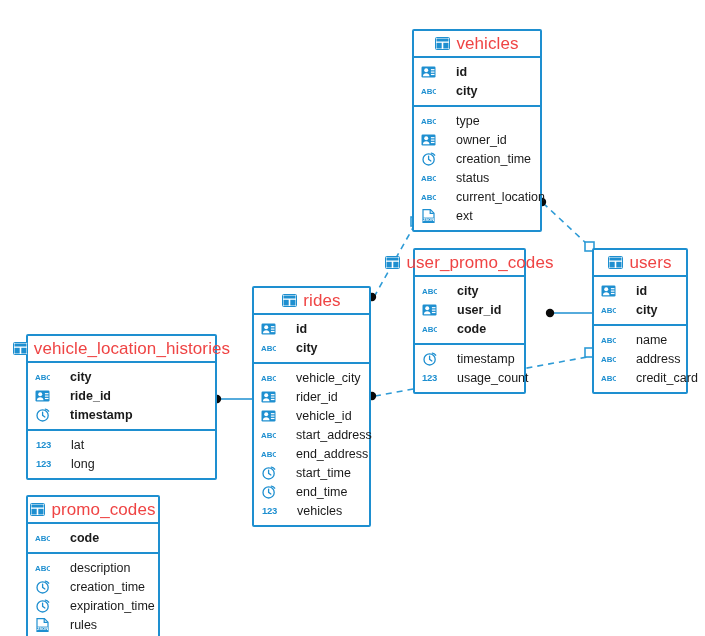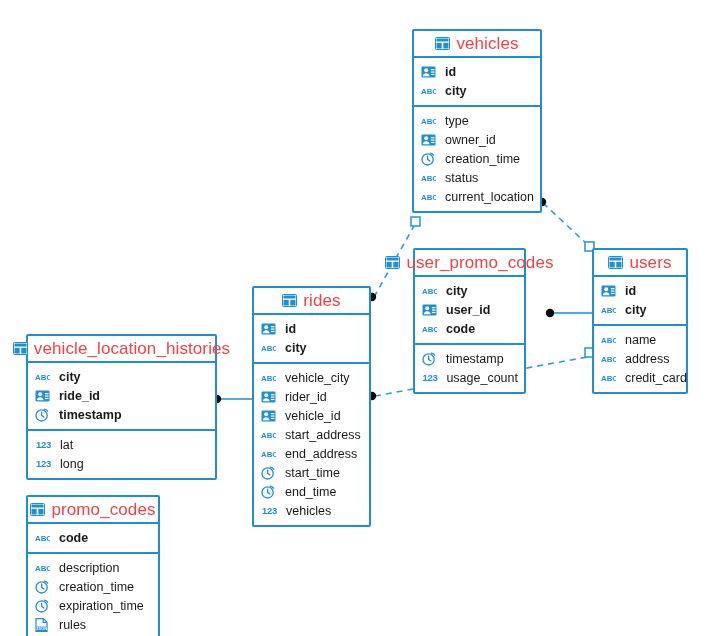--- a/index.html
+++ b/index.html
@@ -54,37 +54,37 @@
   }
   .field-group {
     padding: 4px 0 5px 0;
   }
   .field-group.keys {
     border-bottom: 2px solid #1e8fd0;
   }
   .field {
     display: flex;
     align-items: center;
-    gap: 9px;
+    gap: 20px;
     height: 19px;
     padding: 0 6px 0 7px;
     white-space: nowrap;
   }
   .field-label {
     font-size: 12.5px;
     color: #1a1a1a;
   }
   .field.pk .field-label {
     font-weight: bold;
   }
   .icon {
     flex: 0 0 auto;
     display: inline-flex;
     align-items: center;
-    justify-content: flex-start;
+    justify-content: center;
     width: 15px;
     height: 15px;
   }
   .icon svg { display: block; }
   .icon-num {
     font-size: 9.5px;
     font-weight: bold;
     color: #1e8fd0;
     letter-spacing: -0.3px;
     font-family: "Liberation Sans", sans-serif;
@@ -203,20 +203,31 @@
           </span>
           <span class="field-label">status</span>
         </div>
         <div class="field">
           <span class="icon">
             <svg width="16" height="10" viewBox="0 0 16 10">
               <text x="0" y="8" font-family="Liberation Sans, sans-serif" font-size="8.4" font-weight="bold" fill="#1e8fd0">ABC</text>
             </svg>
           </span>
           <span class="field-label">current_location</span>
+        </div>
+        <div class="field">
+          <span class="icon">
+            <svg width="13" height="14" viewBox="0 0 13 14">
+              <path d="M1 0.6h7.4L12 4.2V13.4H1z" fill="#fff" stroke="#1e8fd0" stroke-width="1.2"></path>
+              <path d="M8.2 0.8v3.6h3.6" fill="none" stroke="#1e8fd0" stroke-width="1.2"></path>
+              <rect x="1.2" y="8.6" width="10.6" height="4.6" fill="#1e8fd0"></rect>
+              <text x="6.5" y="12.4" text-anchor="middle" font-family="Liberation Sans, sans-serif" font-size="4.2" font-weight="bold" fill="#fff">JSON</text>
+            </svg>
+          </span>
+          <span class="field-label">ext</span>
         </div>
       </div>
     </div>
     <div class="entity" style="left: 413px; top: 248px; width: 113px;">
       <div class="entity-header">
         <span class="icon">
           <svg width="15" height="13" viewBox="0 0 15 13">
             <rect x="0.5" y="0.5" width="14" height="12" rx="1" fill="#fff" stroke="#1e8fd0"></rect>
             <rect x="1.5" y="1.5" width="12" height="3" fill="#1e8fd0"></rect>
             <rect x="1.5" y="5.8" width="5.2" height="5.7" fill="#1e8fd0"></rect>

